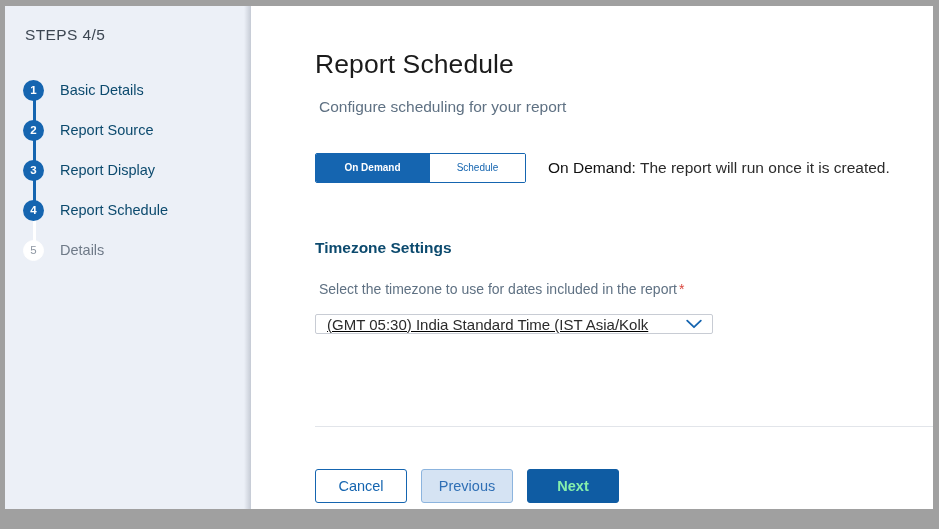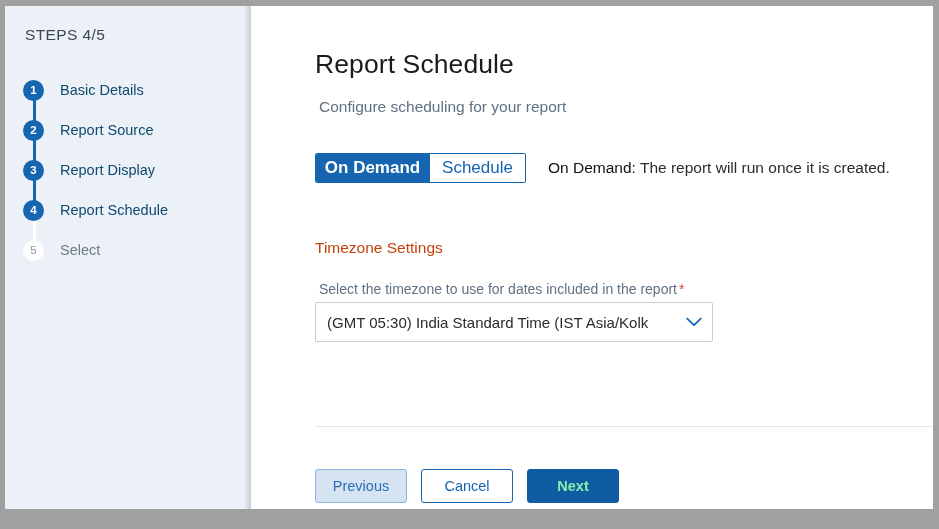--- a/index.html
+++ b/index.html
@@ -159,21 +159,21 @@
   .toggle-group {
     display: flex;
     border: 1px solid #1565b0;
     border-radius: 2px;
     overflow: hidden;
     height: 30px;
     box-sizing: border-box;
   }
   .toggle-btn {
     font-family: "Liberation Sans", sans-serif;
-    font-size: 17px;
+    font-size: 10px;
     border: none;
     background: #ffffff;
     color: #1565b0;
     cursor: pointer;
     padding: 0 20px;
     height: 100%;
     line-height: 28px;
     box-sizing: border-box;
     white-space: nowrap;
   }
@@ -199,45 +199,46 @@
     font-weight: 400;
     color: #111111;
   }
 
   
   .section-heading {
     position: absolute;
     left: 64px;
     top: 233px;
     font-size: 15.5px;
-    font-weight: 400;
-    color: #c2410c;
+    font-weight: 700;
+    color: #0c4a6e;
     margin: 0;
   }
   .field-label {
     position: absolute;
     left: 64px;
     top: 271px;
     font-size: 14px;
     color: #5f7183;
     margin: 4px;
     white-space: nowrap;
   }
   .required-star {
     color: #d9453c;
     font-size: 14px;
     margin-left: 2px;
   }
 
   .select-wrap {
     position: absolute;
     left: 64px;
-    top: 296px;
+    top: 308px;
     width: 398px;
-    height: 40px;
+    height: 20px;
+    text-decoration: underline;
   }
   .select-box {
     width: 100%;
     height: 100%;
     box-sizing: border-box;
     border: 1px solid #c8ccd4;
     border-radius: 2px;
     background: #ffffff;
     display: flex;
     align-items: center;
@@ -330,21 +331,21 @@
           <span class="step-label">Report Display</span>
         </li>
 
         <li class="step-item pending-line">
           <span class="step-circle">4</span>
           <span class="step-label">Report Schedule</span>
         </li>
 
         <li class="step-item">
           <span class="step-circle inactive">5</span>
-          <span class="step-label inactive">Select</span>
+          <span class="step-label inactive">Details</span>
         </li>
 
       </ul>
     </aside>
 
     <main class="content">
 
       <h1 class="page-title">Report Schedule</h1>
       <p class="page-subtitle">Configure scheduling for your report</p>
 
@@ -369,20 +370,20 @@
           <span class="select-value">(GMT 05:30) India Standard Time (IST Asia/Kolk</span>
           <svg class="chevron" width="16" height="10" viewBox="0 0 16 10">
             <path d="M1.2 1.6 L8 8.2 L14.8 1.6" fill="none" stroke="#1565b0" stroke-width="1.8" stroke-linecap="round" stroke-linejoin="round"></path>
           </svg>
         </div>
       </div>
 
       <div class="divider"></div>
 
       <div class="footer-buttons">
+        <button class="btn btn-cancel">Cancel</button>
         <button class="btn btn-previous">Previous</button>
-        <button class="btn btn-cancel">Cancel</button>
         <button class="btn btn-next">Next</button>
       </div>
 
     </main>
   </div>
 </div>
 
 </body></html>

